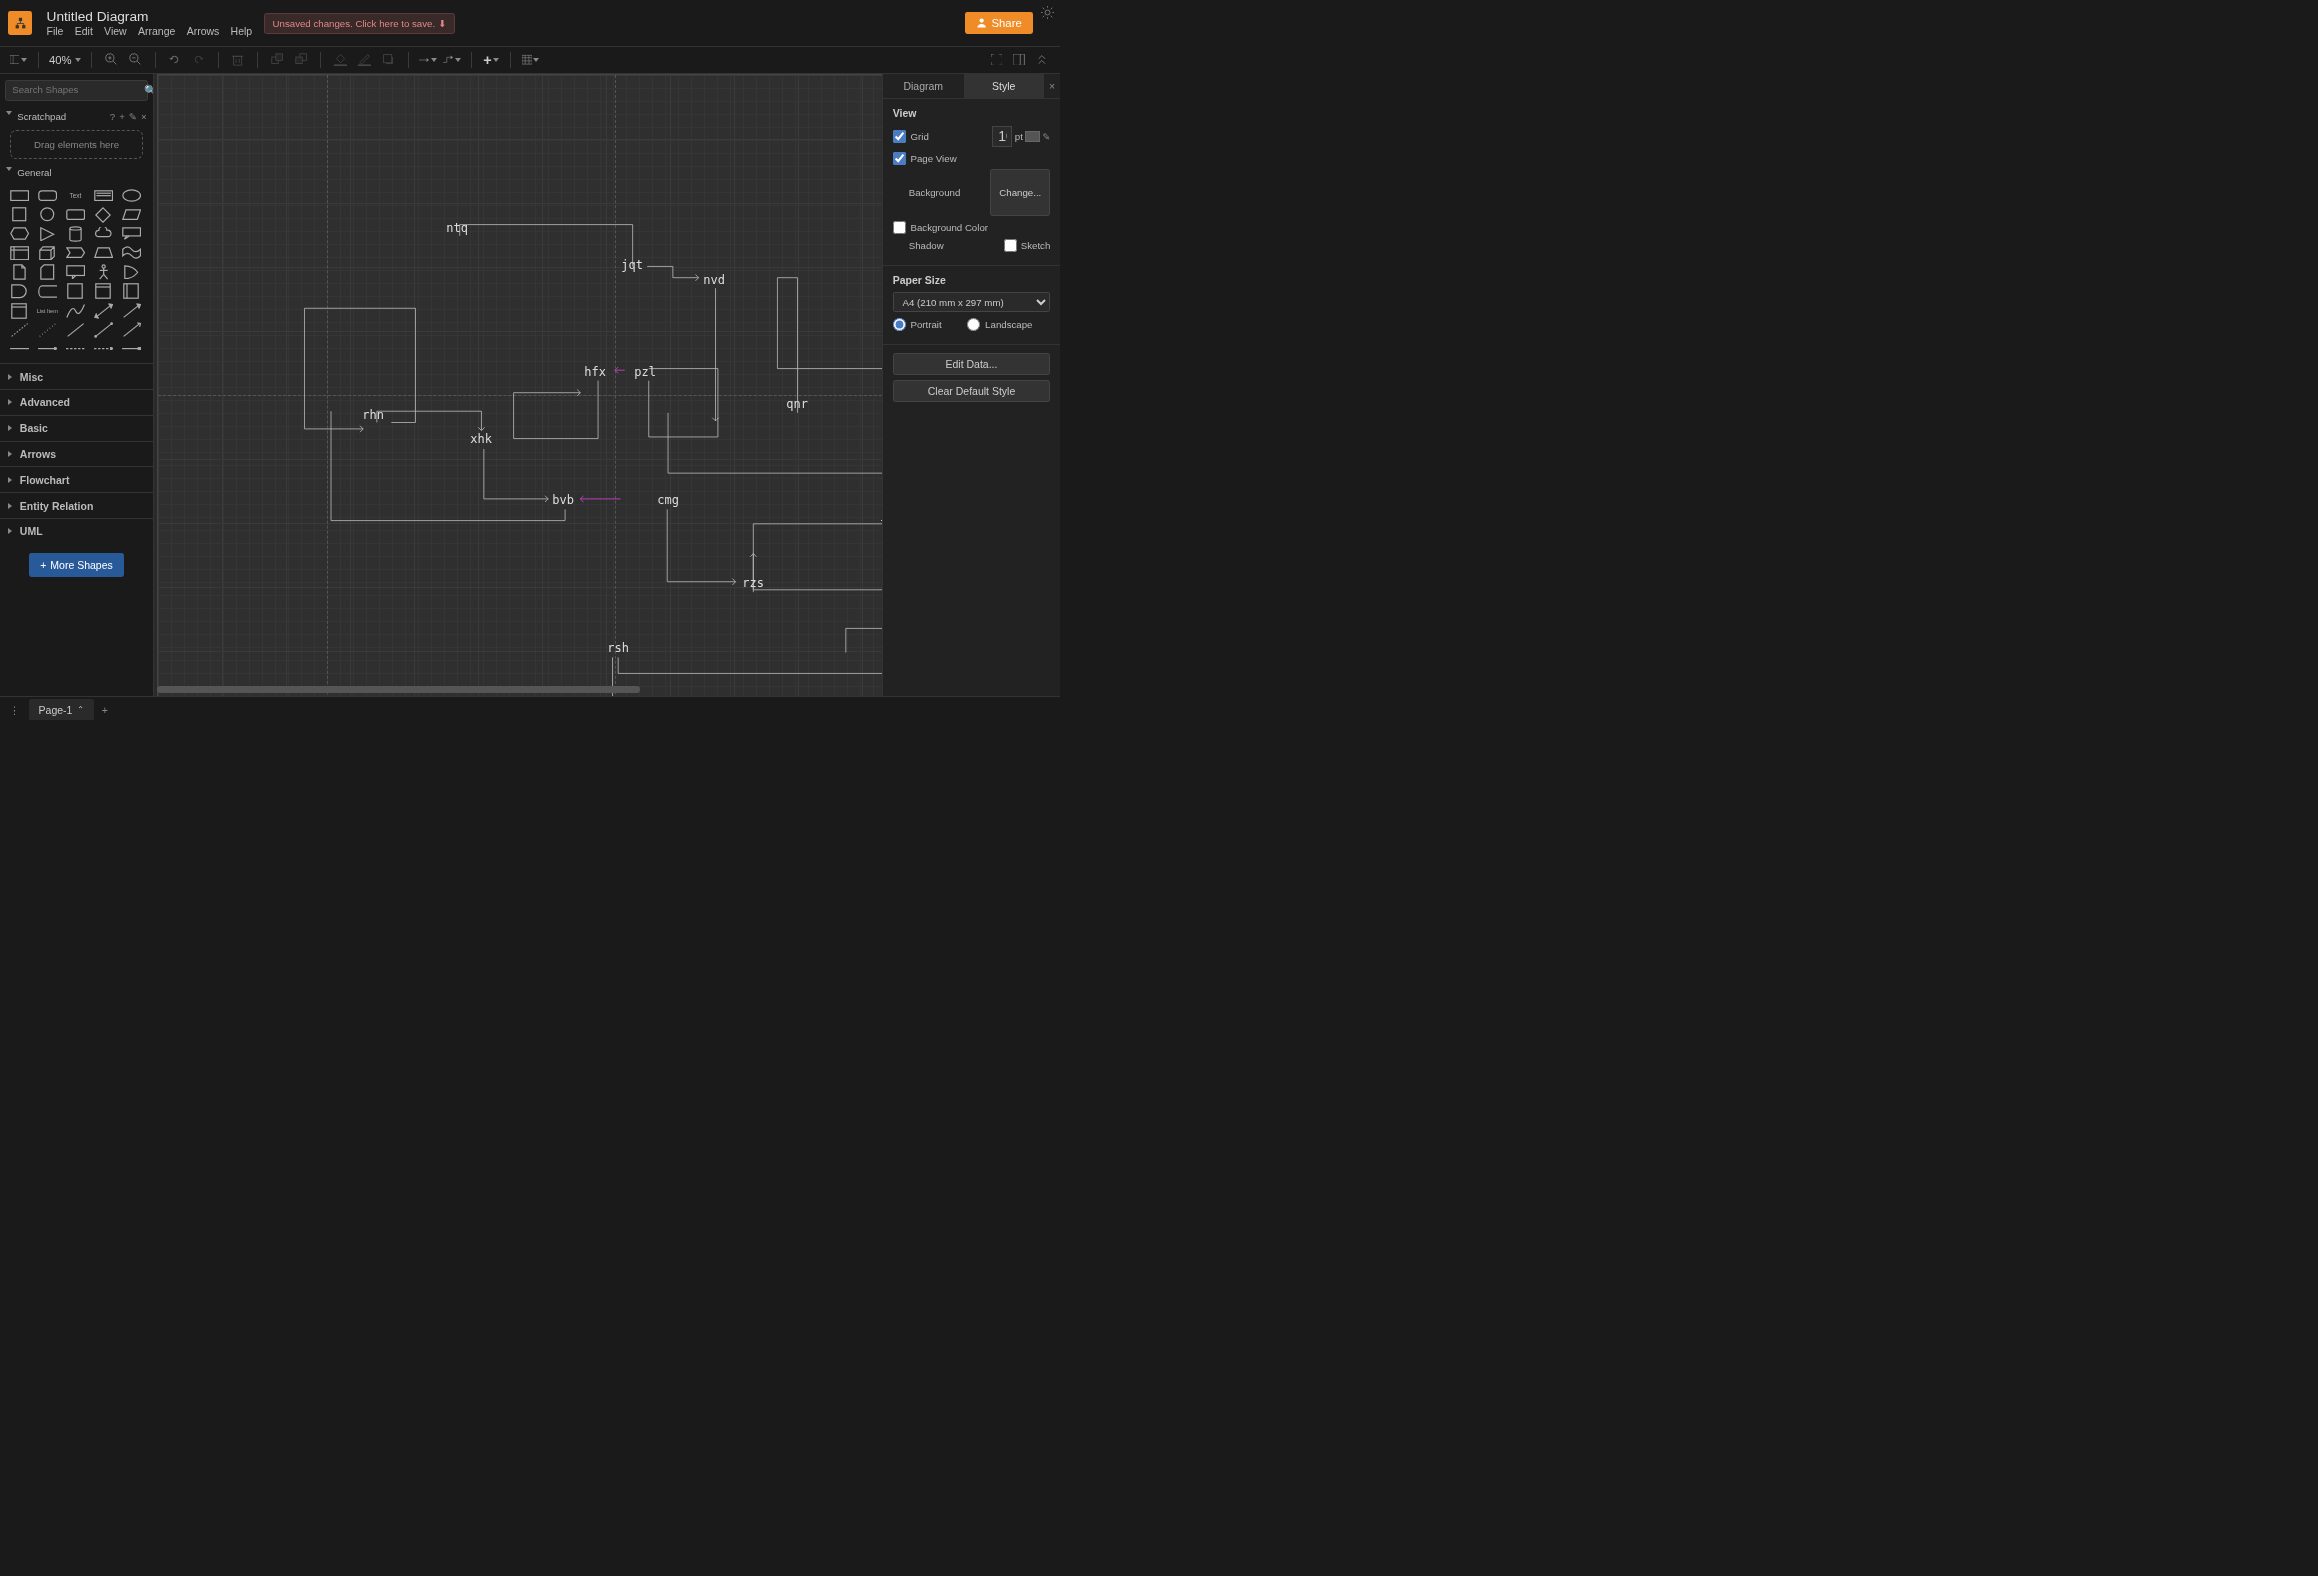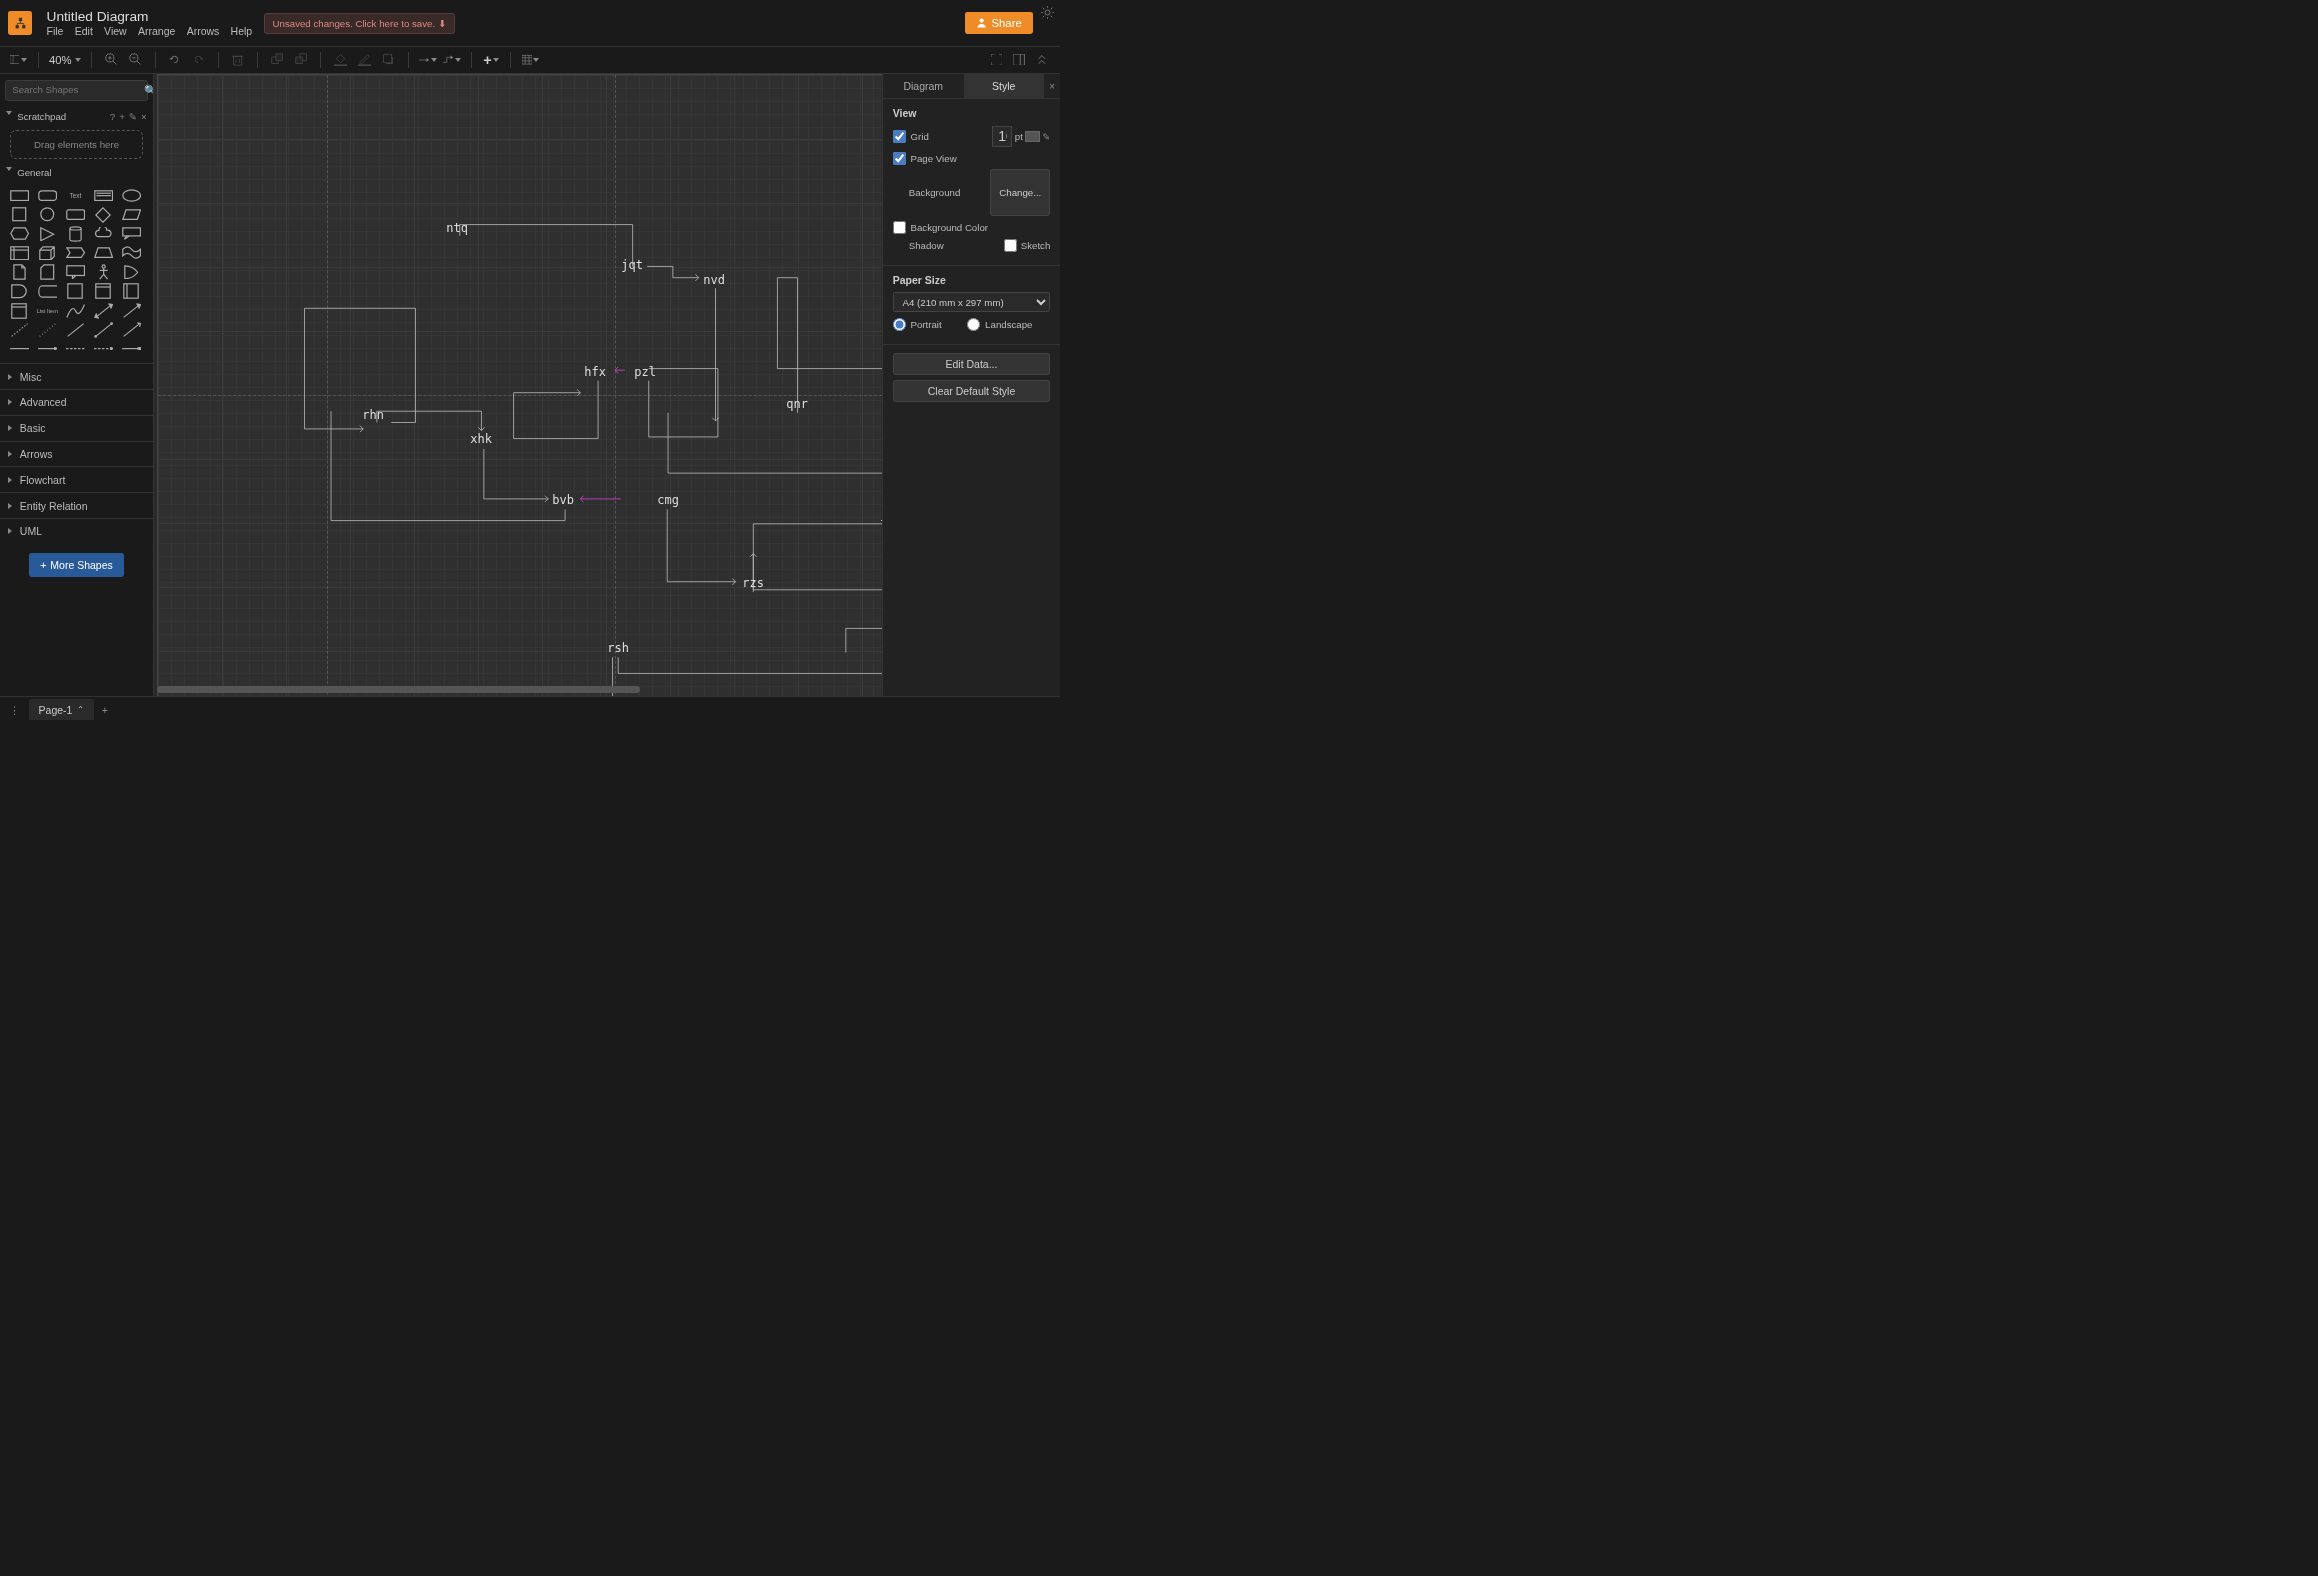--- a/index.html
+++ b/index.html
@@ -32,21 +32,21 @@
 
 
 .search-box { margin:6.4px 4.8px; background:#2a2a2a; border:0.8px solid #3a3a3a; border-radius:2.4px; padding:3.2px 6.4px; display:flex; align-items:flex-start; }
 .search-box input { background:transparent; border:none; color:#ccc; flex:1; font-size:9.7px; outline:none; }
 .panel-section { padding:3.2px 6.4px; display:flex; gap:4.8px; color:#bbb; font-size:9.7px; }
 .panel-section .sect-icons { margin-left:auto; display:flex; gap:4px; color:#888; }
 .drag-here { margin:4.8px 9.7px; border:0.8px dashed #555; border-radius:6.4px; padding:8px; text-align:center; color:#888; font-size:9.7px; }
 .shapes-grid { display:grid; grid-template-columns:repeat(5,1fr); gap:3.2px; padding:6.4px 8px; }
 .shape-cell { width:22.5px; height:16px; display:flex; align-items:center; justify-content:center; }
 .shape-cell svg { stroke:#aaa; fill:none; stroke-width:1.5; }
-.category { padding:6.4px 8px; border-top:0.8px solid #333; color:#bbb; font-size:10.5px; display:flex; align-items:center; gap:4.8px; cursor:pointer; }
+.category { padding:6.4px 8px; border-top:0.8px solid #333; color:#bbb; font-size:10.5px; display:flex; align-items:center; gap:4.8px; cursor:pointer;font-weight:bold; }
 .more-shapes { margin:9.7px auto; background:#285a9a; color:#fff; padding:5.6px 11.3px; border-radius:2.4px; font-size:10.5px; display:flex; align-items:center; gap:4px; width:fit-content; }
 
 
 .canvas-inner { position:absolute; left:3.2px; top:0; width:856px; height:666px; background:#2f2f2f; background-image:
   linear-gradient(#3a3a3a 0.8px, transparent 0.8px),
   linear-gradient(90deg, #3a3a3a 0.8px, transparent 0.8px),
   linear-gradient(#353535 0.8px, transparent 0.8px),
   linear-gradient(90deg, #353535 0.8px, transparent 0.8px);
   background-size:64px 64px,64px 64px,13px 13px,13px 13px;
   border:0.8px solid #444;

